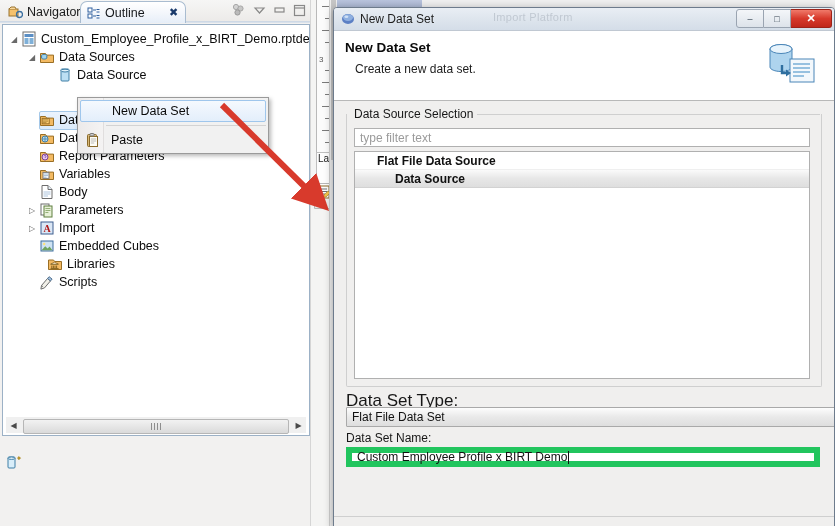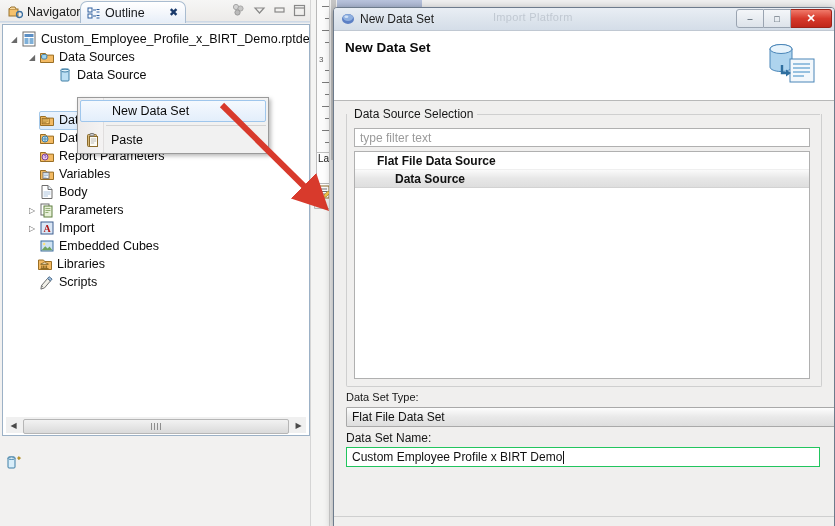--- a/index.html
+++ b/index.html
@@ -417,21 +417,21 @@
   .ds-item.lvl2 {
     padding-left: 40px;
     background: linear-gradient(to bottom,#fafafa 0%,#e7e7e7 50%,#dedede 100%);
     border-top: 1px solid #efefef;
     border-bottom: 1px solid #d2d2d2;
   }
 
   #type-label {
     position: absolute;
     left: 12px; top: 290px;
-    font-size: 11px; color: #171717;
+    font-size: 17px; color: #171717;
   }
   #type-combo {
     position: absolute;
     left: 12px; top: 306px;
     width: 568px; height: 20px;
     background: linear-gradient(to bottom,#fdfdfd 0%,#e9e9e9 50%,#dedede 100%);
     border: 1px solid #a9a9a9;
     box-sizing: border-box;
     font-size: 12px; color: #111;
     display: flex; align-items: center;
@@ -449,21 +449,21 @@
   #name-label {
     position: absolute;
     left: 12px; top: 330px;
     font-size: 12px; color: #171717;
   }
   #name-input {
     position: absolute;
     left: 12px; top: 346px;
     width: 474px; height: 20px;
     background: #ffffff;
-    border: 1px solid #22c55e;
+    border: 6px solid #22c55e;
     box-sizing: border-box;
     font-size: 12px; color: #111;
     display: flex; align-items: center;
     padding-left: 5px;
   }
   #name-caret {
     display: inline-block;
     width: 1px; height: 13px;
     background: #111;
     margin-left: 1px;
@@ -683,21 +683,21 @@
         <span class="tree-ico">
           <svg width="16" height="16" viewBox="0 0 16 16">
             <rect x="2" y="3" width="12" height="10" fill="#cfe3f3" stroke="#3f6f9f"></rect>
             <circle cx="5.2" cy="6" r="1.2" fill="#ffe27a"></circle>
             <path d="M2.6 12.2l3.6-4 2.4 2.4 2-2.2 2.8 3.8z" fill="#6fa45f"></path>
           </svg>
         </span>
         <span>Embedded Cubes</span>
       </div>
 
-      <div class="tree-row" style="top:230px; left:20px;text-align:right;">
+      <div class="tree-row" style="top:230px; left:30px;text-align:right;">
         <span class="twisty"></span>
         <span class="tree-ico">
           <svg width="16" height="16" viewBox="0 0 16 16">
             <path d="M1.5 4h5l1.2 1.5h6.8v8H1.5z" fill="#f3ba63" stroke="#9a6f25"></path>
             <path d="M4 8.2h7M4.8 9.6v2.6M6.4 9.6v2.6M8 9.6v2.6M9.6 9.6v2.6M3.6 12.6h8" stroke="#7a5a18" stroke-width=".9"></path>
             <path d="M7.5 6.2l4 2h-8z" fill="#fff3d8" stroke="#7a5a18" stroke-width=".7"></path>
           </svg>
         </span>
         <span>Libraries</span>
       </div>
@@ -775,20 +775,21 @@
     <span id="dlg-ghost">Import Platform</span>
     <div class="wbtns">
       <div class="wbtn min">–</div>
       <div class="wbtn max">□</div>
       <div class="wbtn close">✕</div>
     </div>
   </div>
 
   <div id="dlg-head">
     <div id="dlg-head-title">New Data Set</div>
+    <div id="dlg-head-sub">Create a new data set.</div>
     <div id="dlg-head-icon">
       <svg width="58" height="48" viewBox="0 0 58 48">
         <ellipse cx="19" cy="10" rx="11" ry="4.5" fill="#cfe6f7" stroke="#4a86b8"></ellipse>
         <path d="M8 10v18c0 2.5 5 4.5 11 4.5s11-2 11-4.5V10" fill="#aed4ee" stroke="#4a86b8"></path>
         <ellipse cx="19" cy="10" rx="11" ry="4.5" fill="#e8f4fc" stroke="#4a86b8"></ellipse>
         <rect x="28" y="20" width="24" height="23" fill="#f3f8fc" stroke="#4a86b8"></rect>
         <path d="M31 25h17M31 29h17M31 33h17M31 37h11" stroke="#7aaed6" stroke-width="1.6"></path>
         <path d="M20 26v8h6" fill="none" stroke="#2f6f9f" stroke-width="2.4"></path>
         <path d="M24 30.5l5 3.5-5 3.5z" fill="#2f6f9f"></path>
       </svg>

